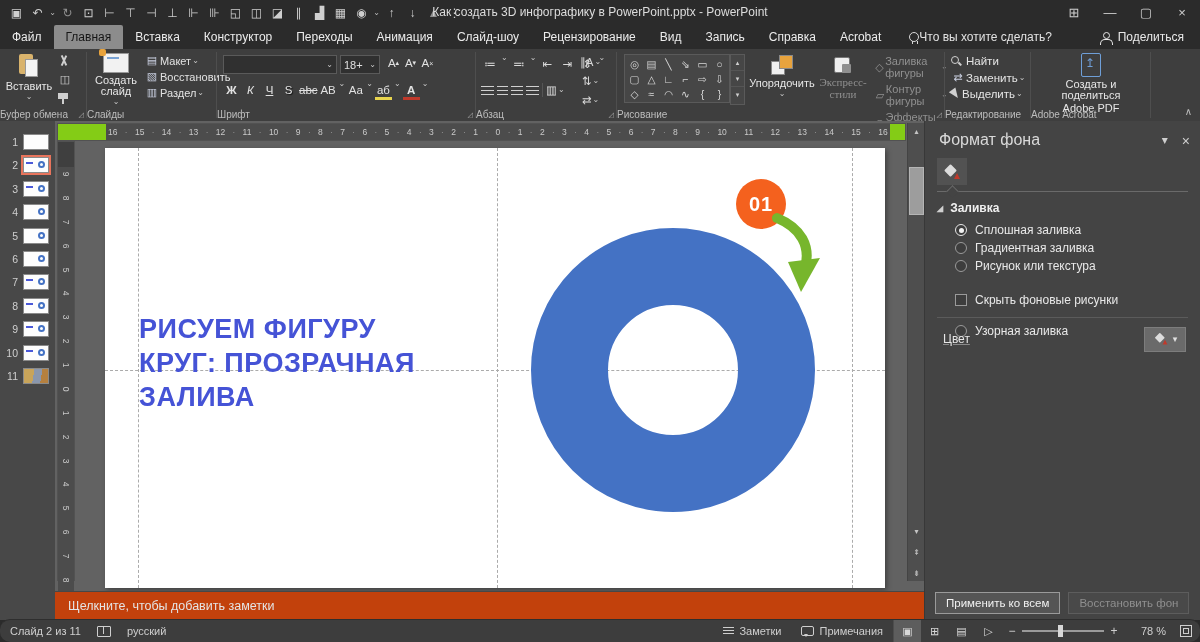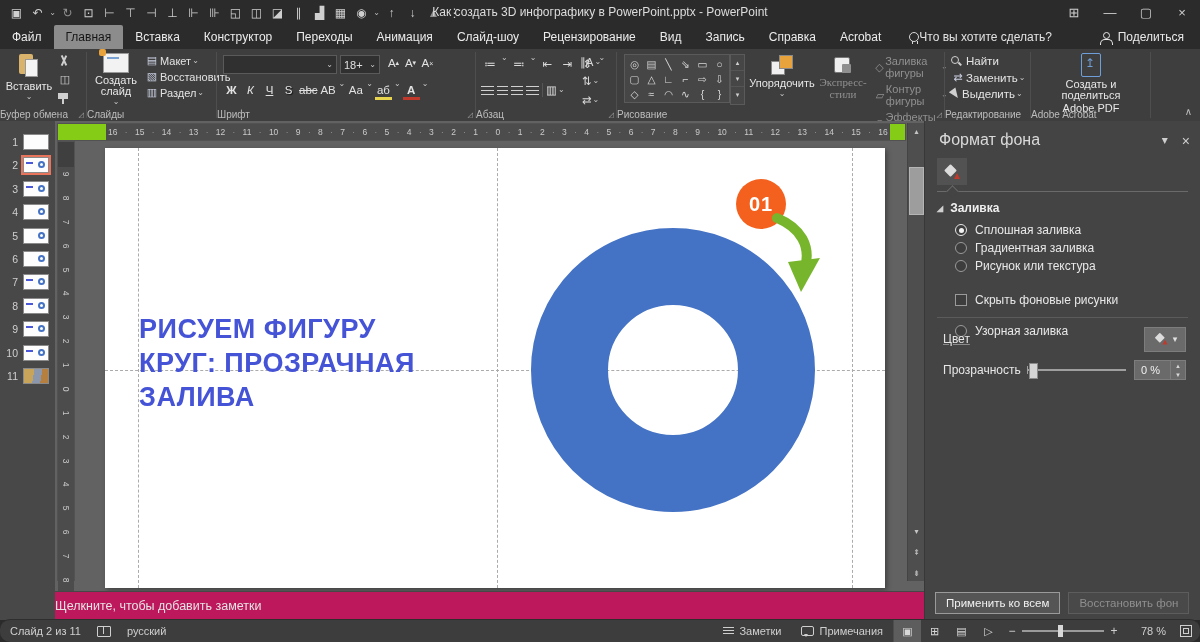--- a/index.html
+++ b/index.html
@@ -110,22 +110,22 @@
   .guide-v{position:absolute;top:0;bottom:0;width:0;border-left:1px dashed #ababab;}
   .guide-h{position:absolute;left:0;right:0;height:0;border-top:1px dashed #ababab;}
   .donut{position:absolute;border-radius:50%;box-sizing:border-box;}
   .slide-title{position:absolute;font-weight:bold;font-size:27px;line-height:34px;letter-spacing:.5px;}
   .badge{position:absolute;width:50px;height:50px;border-radius:50%;display:flex;align-items:center;justify-content:center;
          color:#fff;font-weight:bold;font-size:20px;letter-spacing:1px;}
   .vscroll{position:absolute;right:0;top:2px;width:17px;bottom:10px;background:#4e4e4e;border-left:1px solid #444;}
   .sb{position:absolute;left:0;width:17px;height:16px;display:flex;align-items:center;justify-content:center;font-size:8px;color:#c4c4c4;background:#4e4e4e;}
   .sb-thumb{position:absolute;left:1px;width:15px;background:#9d9d9d;border:1px solid #b5b5b5;box-sizing:border-box;}
   
-  .notesbar{position:absolute;left:55px;right:275px;top:591px;height:29px;background:#be185d;border-top:1px solid #474747;
-            display:flex;align-items:center;padding-left:0;font-size:12.5px;color:#e4e4e4;box-sizing:border-box;}
+  .notesbar{position:absolute;left:55px;right:275px;top:591px;height:29px;background:#c2410c;border-top:1px solid #474747;
+            display:flex;align-items:center;padding-left:13px;font-size:12.5px;color:#e4e4e4;box-sizing:border-box;}
   
   .panel{position:absolute;top:121px;right:0;width:275px;bottom:22px;background:#444444;border-left:1px solid #383838;}
   .panel-header{position:absolute;top:10px;left:14px;font-size:16px;color:#d9d9d9;}
   .panel-hicons{position:absolute;top:12px;right:10px;display:flex;gap:14px;color:#cfcfcf;font-size:12px;}
   .panel-tab{position:absolute;top:37px;left:12px;width:30px;height:27px;background:#525252;display:flex;align-items:center;justify-content:center;}
   .panel-underline{position:absolute;top:70px;left:12px;right:12px;border-top:1px solid #6a6a6a;}
   .panel-underline::before{content:"";position:absolute;left:11px;top:-5px;width:8px;height:8px;background:#444444;
         border-left:1px solid #6a6a6a;border-top:1px solid #6a6a6a;transform:rotate(45deg);}
   .sect{position:absolute;top:80px;left:12px;display:flex;align-items:center;gap:7px;font-weight:bold;font-size:12px;color:#f0f0f0;}
   .sect .tri{font-size:8px;color:#d0d0d0;}
@@ -691,33 +691,20 @@
       <span>Скрыть фоновые рисунки</span>
     </div>
     <div class="panel-div2"></div>
     <div class="color-row">
       <span style="text-decoration:underline;text-decoration-color:#8a8a8a;">Цвет</span>
       <span class="color-btn">
         <span class="i-bucket small"></span>
         <span class="dropcaret" style="font-size:9px;color:#e0e0e0;">▾</span>
       </span>
     </div>
-    <div class="transp-row">
-      <span>Прозрачность</span>
-      <span class="slider">
-        <span class="slider-thumb"></span>
-      </span>
-      <span class="spinbox">
-        <span class="val">0 %</span>
-        <span class="spin">
-          <span>▲</span>
-          <span>▼</span>
-        </span>
-      </span>
-    </div>
     <div class="panel-btns">
       <span class="pbtn primary">Применить ко всем</span>
       <span class="pbtn disabled">Восстановить фон</span>
     </div>
   </div>
 
   <div class="statusbar">
     <div class="status-left">
       <span>Слайд 2 из 11</span>
       <span class="i-book"></span>

